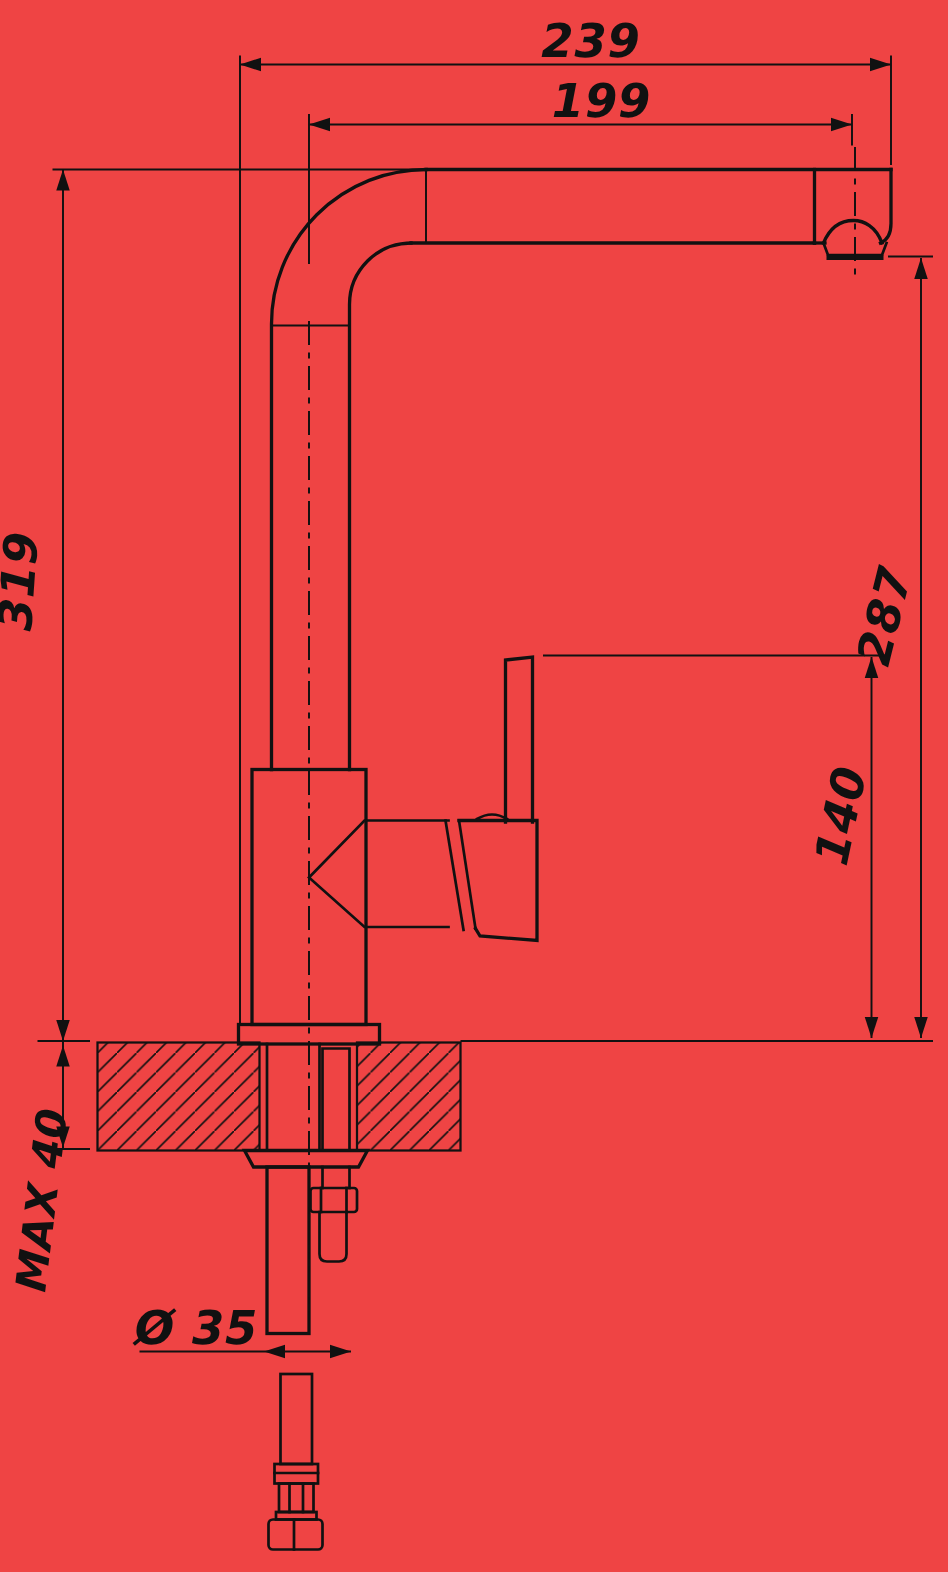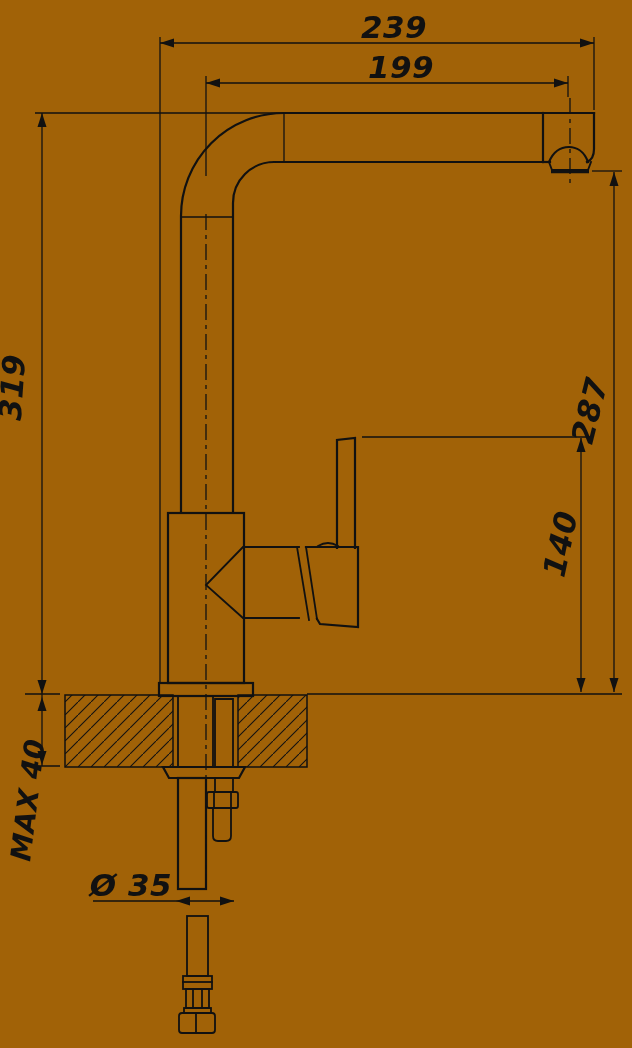--- a/index.html
+++ b/index.html
@@ -1,16 +1,16 @@
 <!DOCTYPE html>
 <html><head>
 <meta charset="utf-8">
 <style>
   html,body{margin:0;padding:0;background:#ffffff;}
-  .canvas{width:632px;height:1048px;background:#a16207;position:relative;overflow:hidden;}
+  .canvas{width:632px;height:1048px;background:#ef4444;position:relative;overflow:hidden;}
   svg{display:block;}
   .outline{stroke:#111;stroke-width:2.2;fill:none;stroke-linecap:square;}
   .outline-thin{stroke:#111;stroke-width:1.8;fill:none;stroke-linecap:square;}
   .dimline{stroke:#111;stroke-width:1.3;fill:none;stroke-linecap:butt;}
   .tick{stroke:#111;stroke-width:1.3;fill:none;}
   .centerline{stroke:#111;stroke-width:1.3;fill:none;stroke-dasharray:16 5 4 5;}
   .arrow{fill:#111;stroke:none;}
   .hatchrect{fill:url(#hatch);stroke:#111;stroke-width:1.5;}
   .dim-text{font-family:"DejaVu Sans",sans-serif;font-weight:bold;font-style:italic;
             font-size:31px;fill:#111;letter-spacing:0.5px;}

